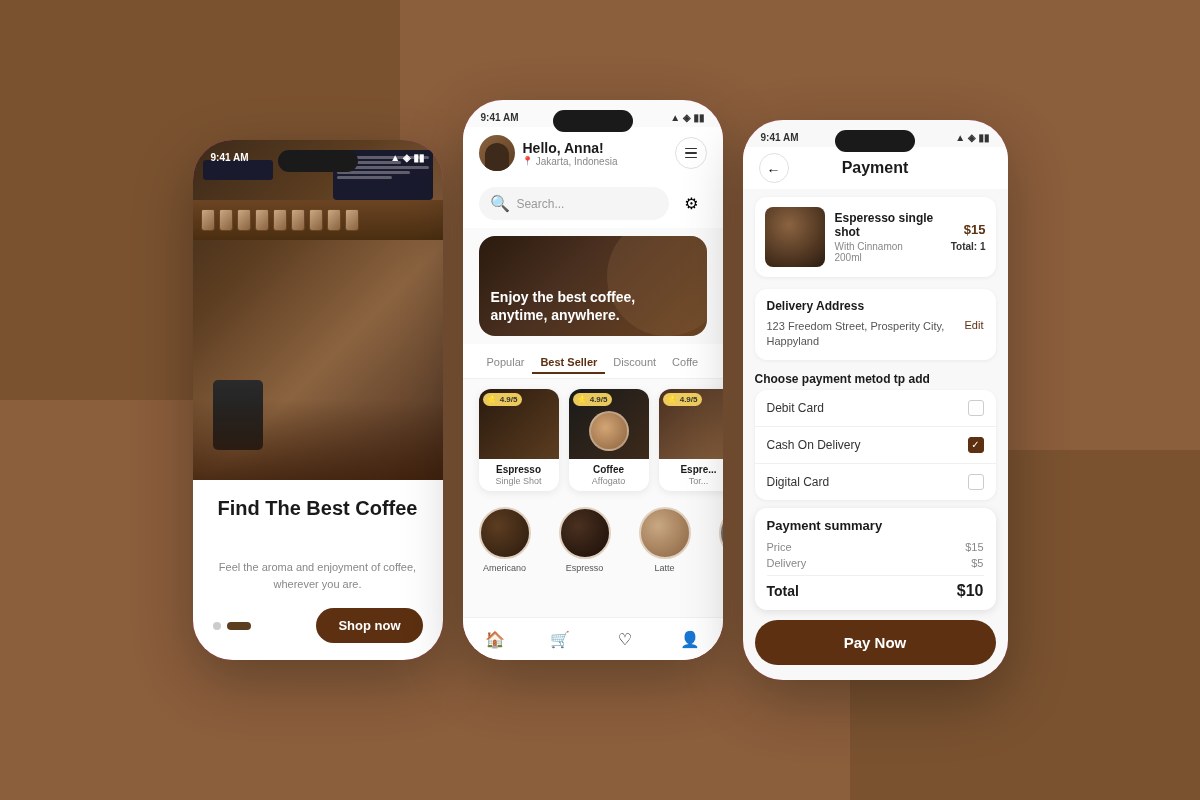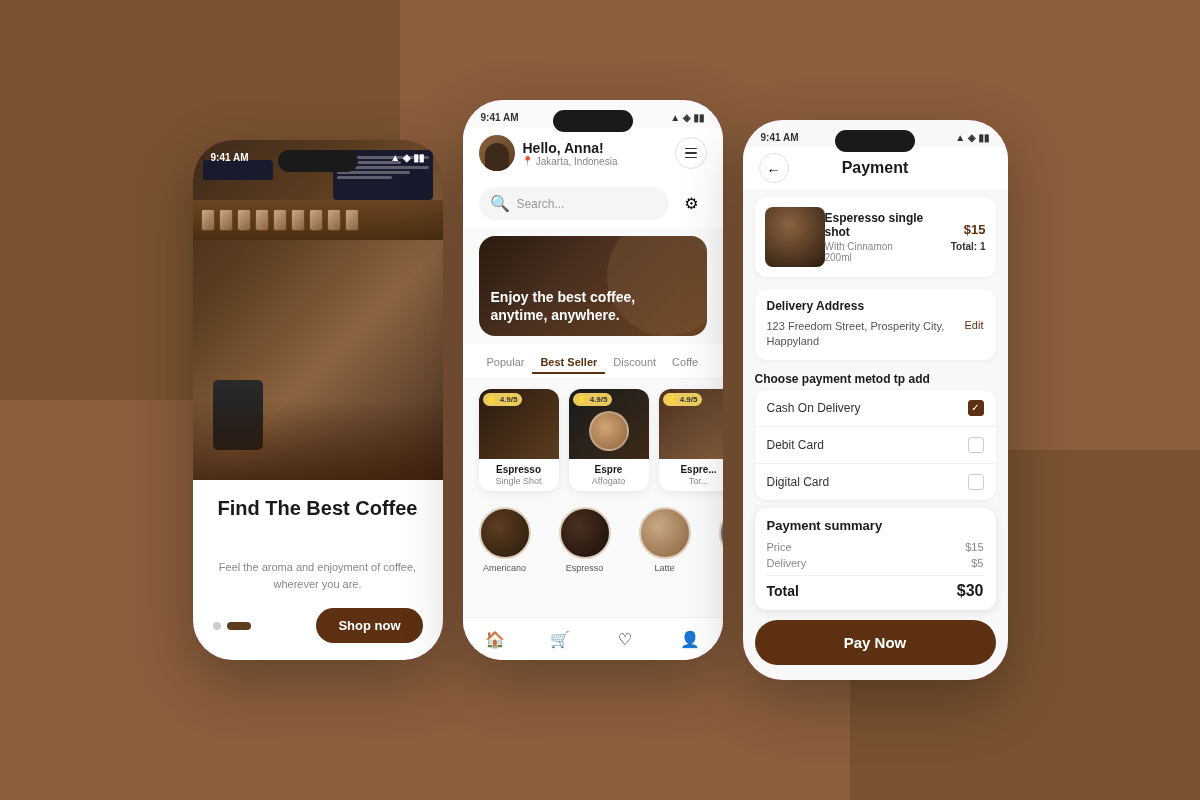--- a/index.html
+++ b/index.html
@@ -561,20 +561,21 @@
 
     .payment-title {
       font-size: 16px;
       font-weight: 700;
       color: #1a1a1a;
     }
 
     .order-item-card {
       display: flex;
       align-items: center;
+      gap: 10px;
       background: #fff;
       margin: 8px 12px;
       border-radius: 12px;
       padding: 10px;
       box-shadow: 0 1px 4px rgba(0,0,0,0.06);
     }
 
     .order-img {
       width: 60px;
       height: 60px;
@@ -886,21 +887,21 @@
             <div class="product-rating">⭐ 4.9/5</div>
           </div>
           <div class="product-name">Espresso</div>
           <div class="product-sub">Single Shot</div>
         </div>
         <div class="product-card">
           <div class="product-img product-img-mocha">
             <div class="product-rating">⭐ 4.9/5</div>
             <div style="position:absolute;bottom:8px;left:50%;transform:translateX(-50%);width:40px;height:40px;border-radius:50%;background:radial-gradient(circle at 40% 40%, #d4a574, #8B6340);border:2px solid rgba(255,255,255,0.3);"></div>
           </div>
-          <div class="product-name">Espre</div>
+          <div class="product-name">Coffee</div>
           <div class="product-sub">Affogato</div>
         </div>
         <div class="product-card">
           <div class="product-img product-img-esp2">
             <div class="product-rating">⭐ 4.9/5</div>
           </div>
           <div class="product-name">Espre...</div>
           <div class="product-sub">Tor...</div>
         </div>
       </div>
@@ -967,47 +968,47 @@
         <div class="delivery-address-row">
           <div class="address-text">123 Freedom Street, Prosperity City,
 Happyland</div>
           <div class="edit-link">Edit</div>
         </div>
       </div>
 
       <div class="payment-methods-title">Choose payment metod tp add</div>
       <div class="payment-methods-card">
         <div class="payment-method-row">
+          <span class="payment-method-name">Debit Card</span>
+          <div class="checkbox"></div>
+        </div>
+        <div class="payment-method-row">
           <span class="payment-method-name">Cash On Delivery</span>
           <div class="checkbox checked">✓</div>
-        </div>
-        <div class="payment-method-row">
-          <span class="payment-method-name">Debit Card</span>
-          <div class="checkbox"></div>
         </div>
         <div class="payment-method-row">
           <span class="payment-method-name">Digital Card</span>
           <div class="checkbox"></div>
         </div>
       </div>
 
       <div class="summary-card">
         <div class="summary-title">Payment summary</div>
         <div class="summary-row">
           <span class="summary-label">Price</span>
           <span class="summary-value">$15</span>
         </div>
         <div class="summary-row">
           <span class="summary-label">Delivery</span>
           <span class="summary-value">$5</span>
         </div>
         <div class="summary-divider"></div>
         <div class="total-row">
           <span class="total-label">Total</span>
-          <span class="total-value">$30</span>
+          <span class="total-value">$10</span>
         </div>
       </div>
 
       <button class="pay-now-btn">Pay Now</button>
     </div>
   </div>
 
 </div>
 
 </body></html>

